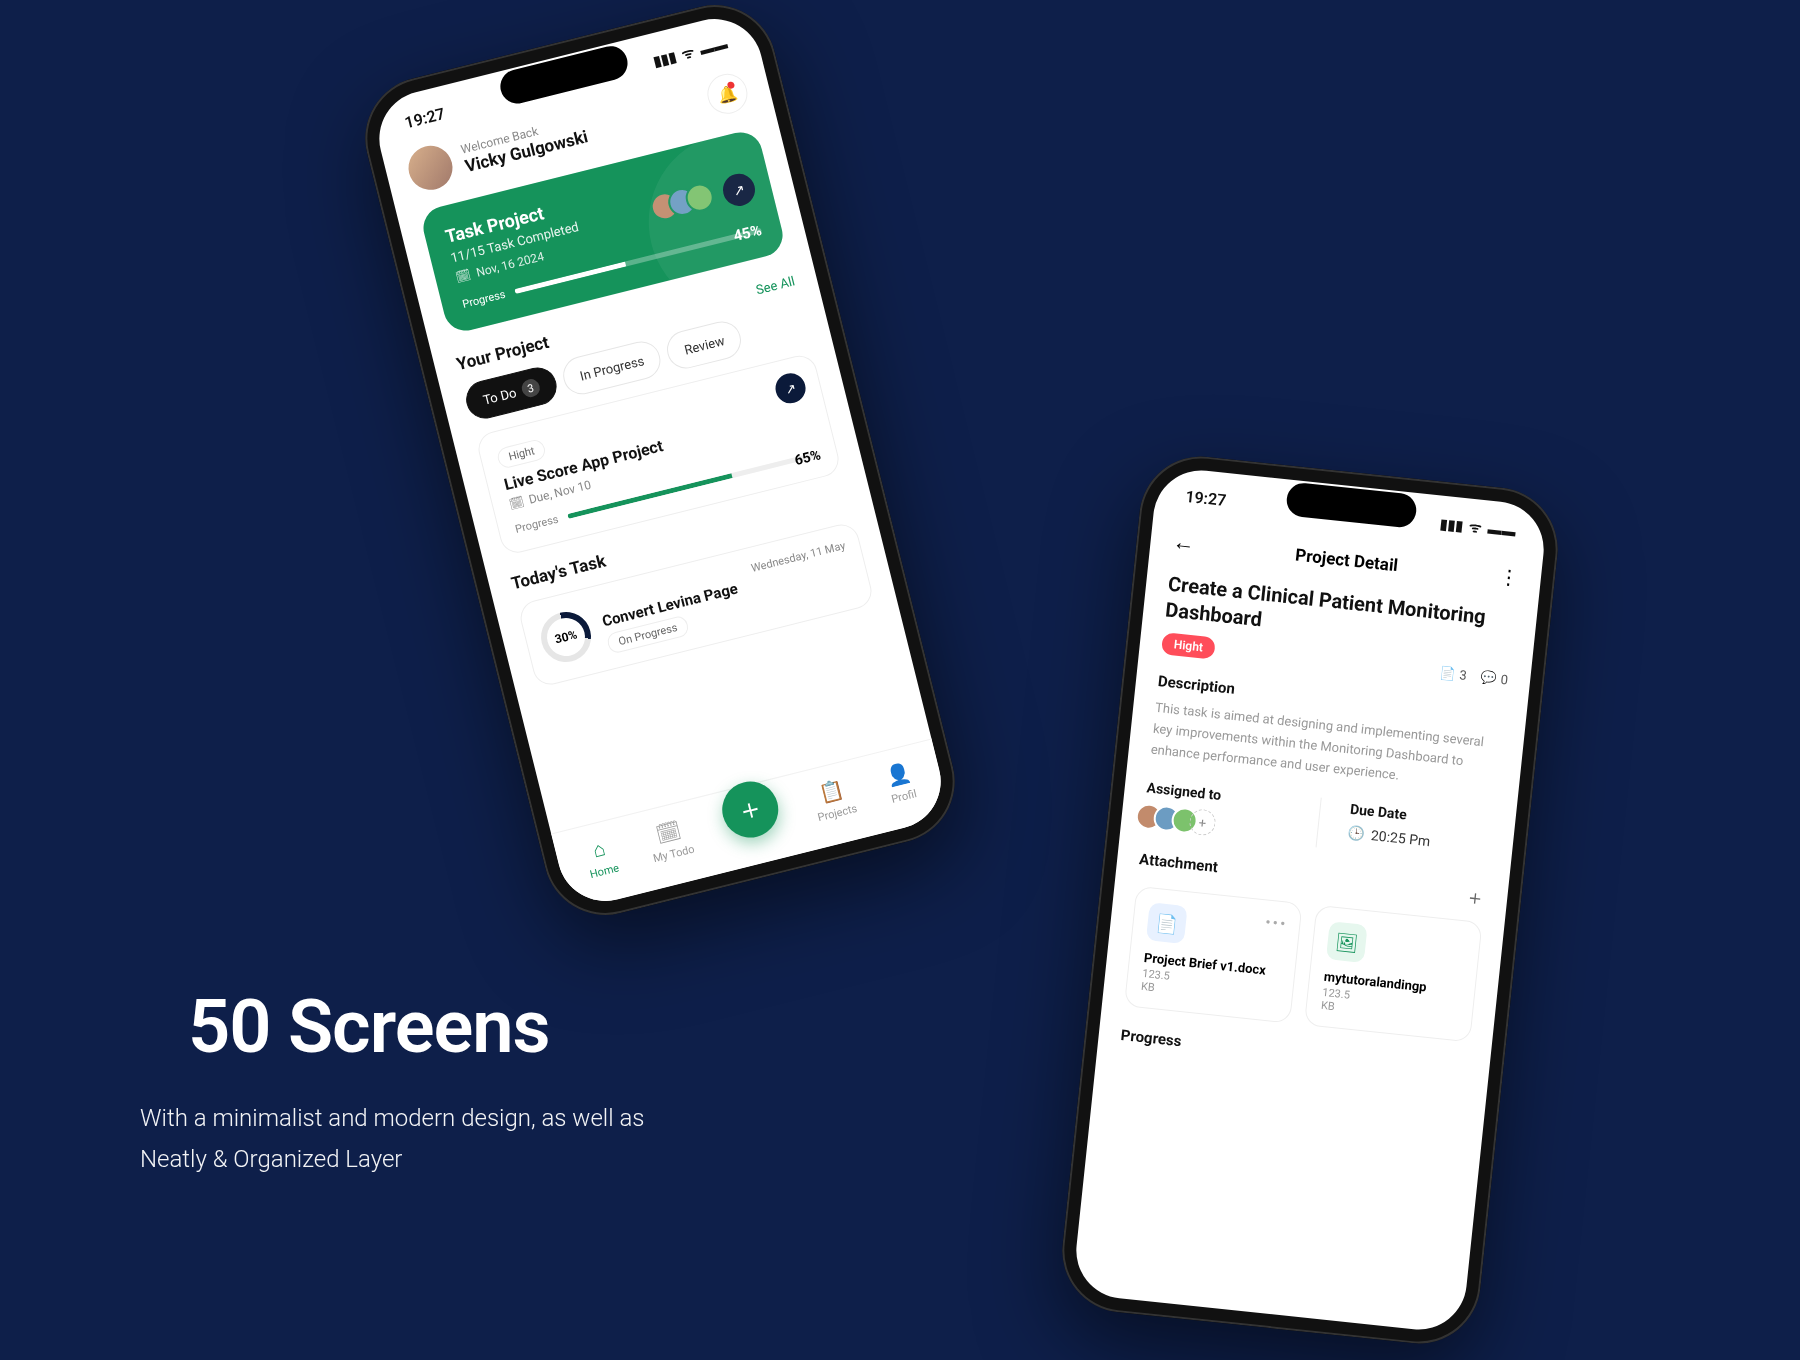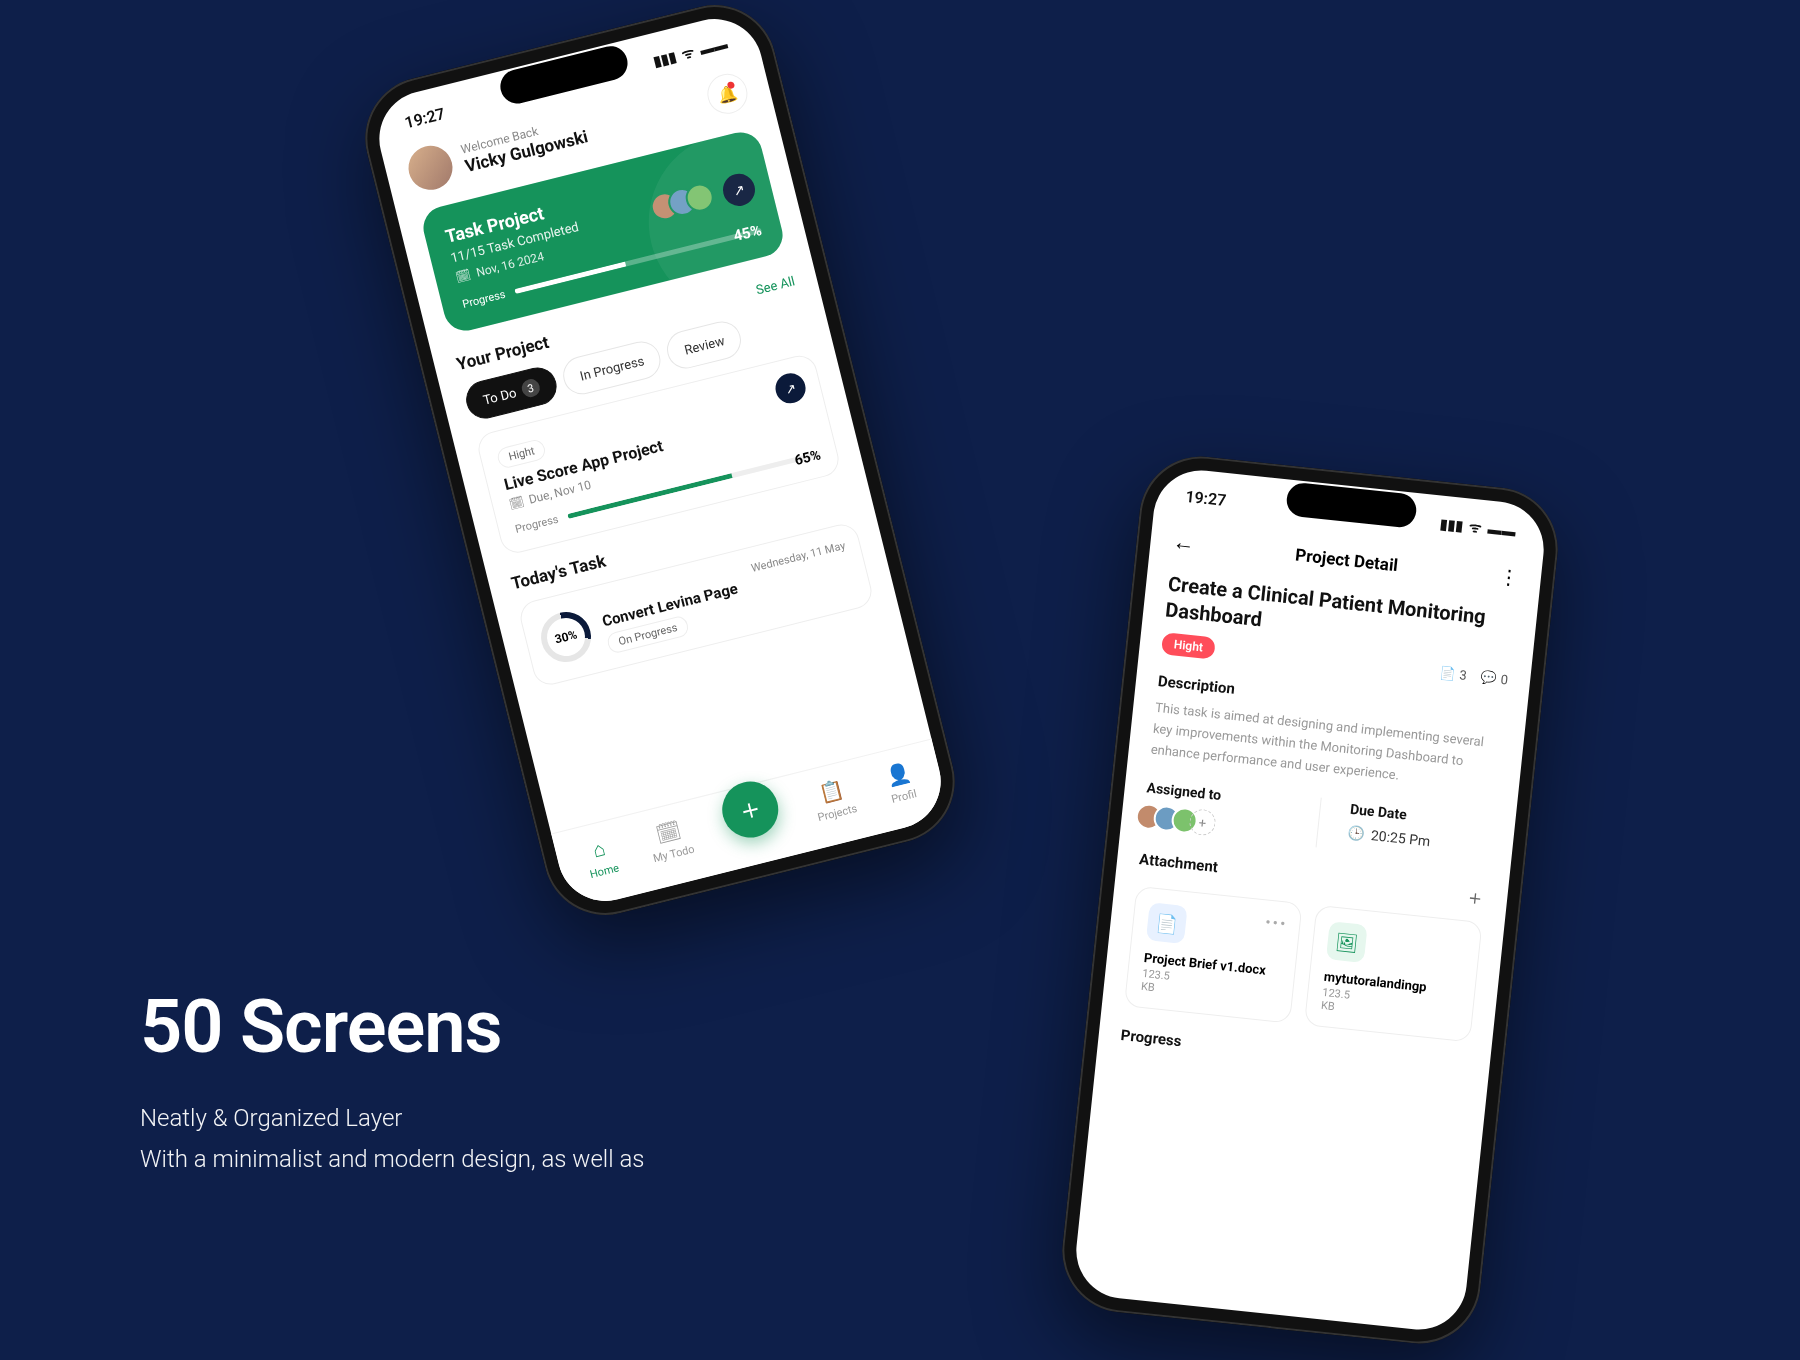--- a/index.html
+++ b/index.html
@@ -17,20 +17,21 @@
   position: absolute;
   left: 140px;
   bottom: 180px;
   color: #fff;
 }
 .marketing h1 {
   font-size: 74px;
   font-weight: 600;
   letter-spacing: -1px;
   margin-bottom: 28px;
+  margin-left: 48px;
 }
 .marketing p {
   font-size: 24px;
   font-weight: 300;
   line-height: 1.7;
   opacity: 0.95;
 }
 
 
 .phone {
@@ -208,22 +209,22 @@
 .attach-card h6 { font-size:13px; font-weight:700; margin-bottom:2px; white-space:nowrap; overflow:hidden; text-overflow:ellipsis; }
 .attach-card .size { font-size:11px; color:#999; }
 
 .progress-sec { margin-top:20px; }
 </style>
 </head>
 <body>
 
 <div class="marketing">
   <h1>50 Screens</h1>
+  <p>With a minimalist and modern design, as well as</p>
   <p>Neatly &amp; Organized Layer</p>
-  <p>With a minimalist and modern design, as well as</p>
 </div>
 
 <div class="phone phone1">
   <div class="notch"></div>
   <div class="screen">
     <div class="status-bar">
       <span>19:27</span>
       <div class="status-right">
         <span>▮▮▮</span>
         <span>ᯤ</span>

